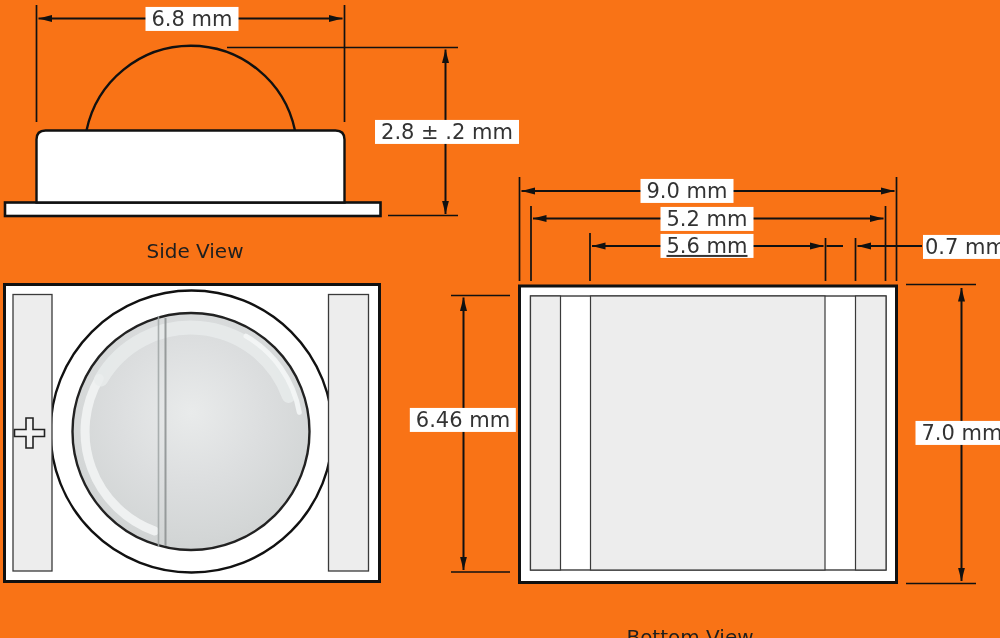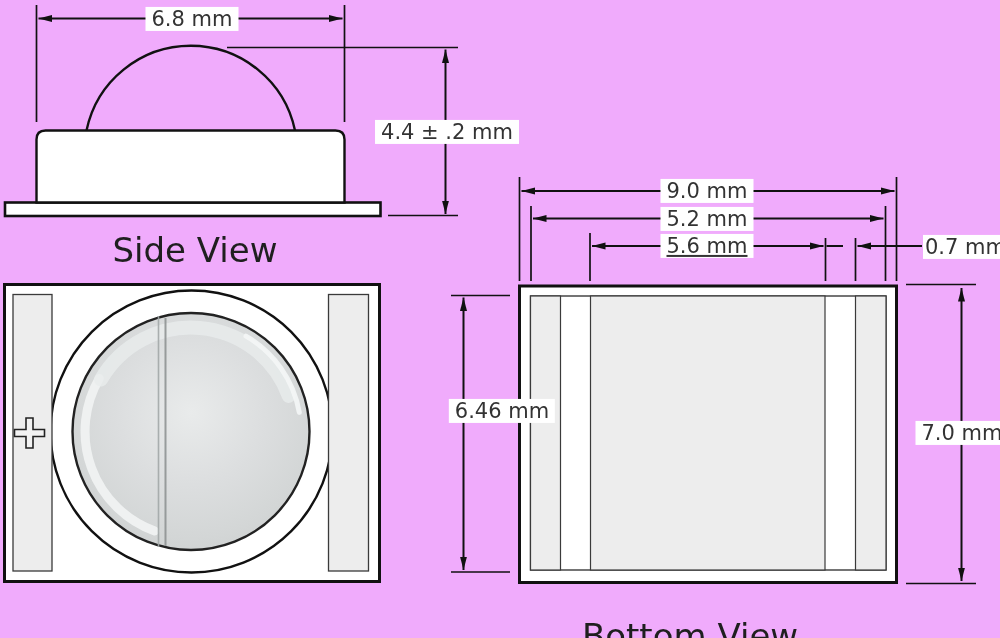--- a/index.html
+++ b/index.html
@@ -1,38 +1,38 @@
 <!DOCTYPE html>
 <html><head>
 <meta charset="utf-8">
 <style>
   html,body{margin:0;padding:0;background:#fff;}
   .canvas{
     position:relative;
     width:1000px;height:638px;
-    background:#f0abfc;
+    background:#f97316;
     font-family:"DejaVu Sans", sans-serif;
     overflow:hidden;
   }
   .canvas svg{position:absolute;left:0;top:0;}
   .dim-label{
     position:absolute;
     transform:translate(-50%,-50%);
     background:#ffffff;
     padding:0 6px;
     font-size:21px;
     color:#333333;
     white-space:nowrap;
     line-height:1.15;
   }
   .dim-label.left-anchor{transform:translate(0,-50%);padding:0 2px;}
   .view-label{
     position:absolute;
     transform:translate(-50%,-50%);
-    font-size:34px;
+    font-size:20px;
     color:#1f1f1f;
     white-space:nowrap;
     line-height:1.1;
   }
 </style>
 </head>
 <body>
 
 <div class="canvas">
 
@@ -111,25 +111,25 @@
 
       <path d="M451 295.5 H510 M451 572 H510" stroke-width="1.7"></path>
       <line x1="463.5" y1="297.5" x2="463.5" y2="570" stroke-width="2" marker-start="url(#arr)" marker-end="url(#arr)"></line>
 
       <path d="M906 284.5 H976 M906 583.5 H976" stroke-width="1.7"></path>
       <line x1="961.5" y1="288" x2="961.5" y2="581" stroke-width="2" marker-start="url(#arr)" marker-end="url(#arr)"></line>
     </g>
   </svg>
 
   <div class="dim-label" style="left:192px;top:19px;">6.8 mm</div>
-  <div class="dim-label" style="left:447px;top:132px;">4.4 ± .2 mm</div>
+  <div class="dim-label" style="left:447px;top:132px;">2.8 ± .2 mm</div>
   <div class="view-label" style="left:195px;top:251px;">Side View</div>
 
 
-  <div class="dim-label" style="left:707px;top:191px;">9.0 mm</div>
+  <div class="dim-label" style="left:687px;top:191px;">9.0 mm</div>
   <div class="dim-label" style="left:707px;top:219px;">5.2 mm</div>
   <div class="dim-label" style="left:707px;top:246px;text-decoration:underline;">5.6 mm</div>
   <div class="dim-label left-anchor" style="left:923px;top:247px;">0.7 mm</div>
-  <div class="dim-label" style="left:463px;top:411px;margin-left:39px;">6.46 mm</div>
+  <div class="dim-label" style="left:463px;top:420px;">6.46 mm</div>
   <div class="dim-label" style="left:962px;top:433px;">7.0 mm</div>
   <div class="view-label" style="left:690px;top:617px;margin-top:20px;">Bottom View</div>
 
 </div>
 
 </body></html>

